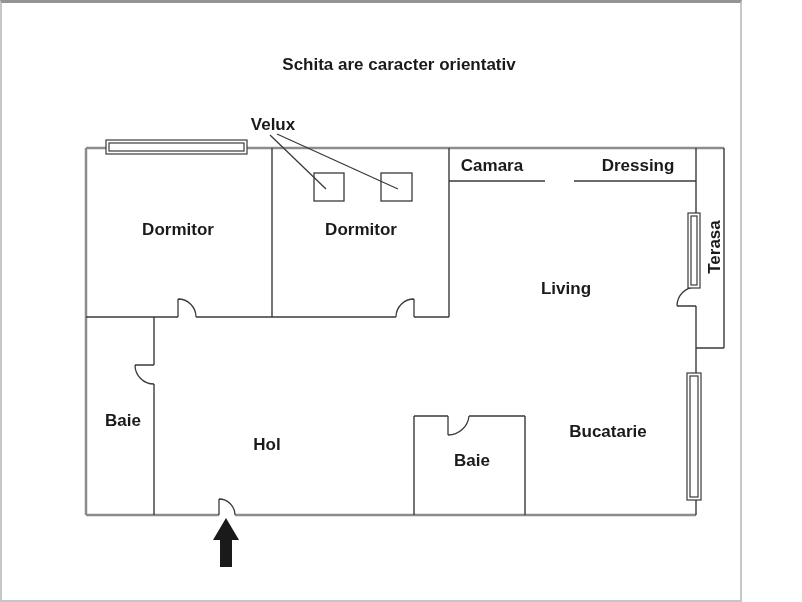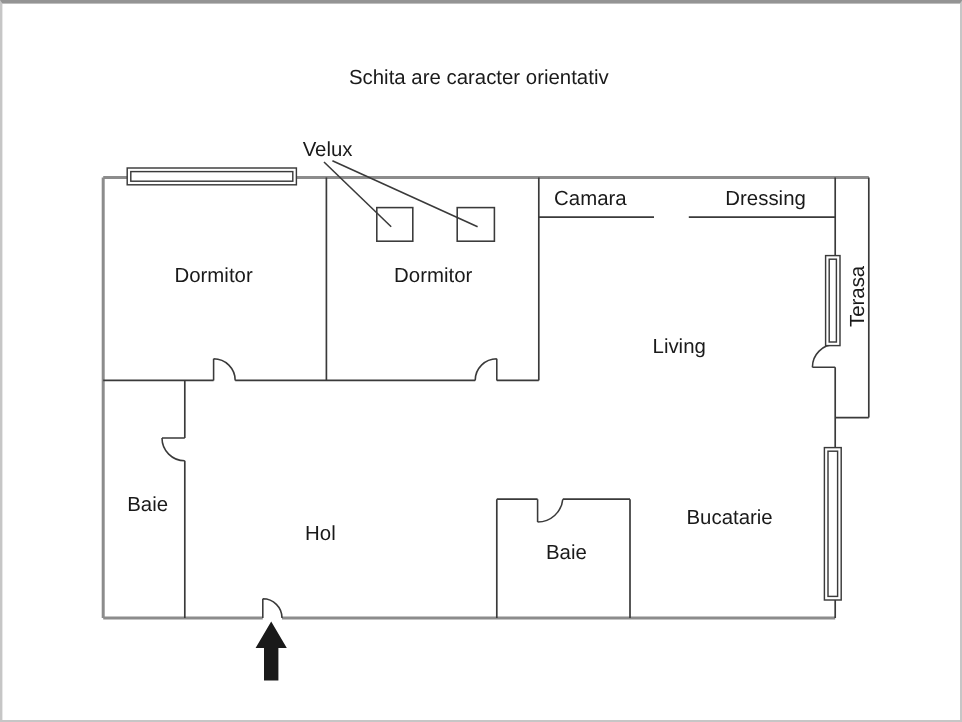--- a/index.html
+++ b/index.html
@@ -1,24 +1,25 @@
 <!DOCTYPE html>
 <html><head>
 <meta charset="utf-8">
 <style>
   html,body{margin:0;padding:0;background:#ffffff;}
   .canvas{
     position:relative;
-    width:802px;height:602px;
+    width:742px;height:602px;
     box-sizing:border-box;
     background:#ffffff;
     border:2px solid #c6c6c6;
     border-top:3px solid #949494;
     font-family:"Liberation Sans", sans-serif;
     overflow:hidden;
+    font-weight:bold;
   }
   svg{position:absolute;left:0;top:0;}
   text{font-family:"Liberation Sans", sans-serif;}
   .lbl{font-size:17px;}
   .title{font-size:17px;}
 </style>
 </head>
 <body>
 
 <div class="canvas">

